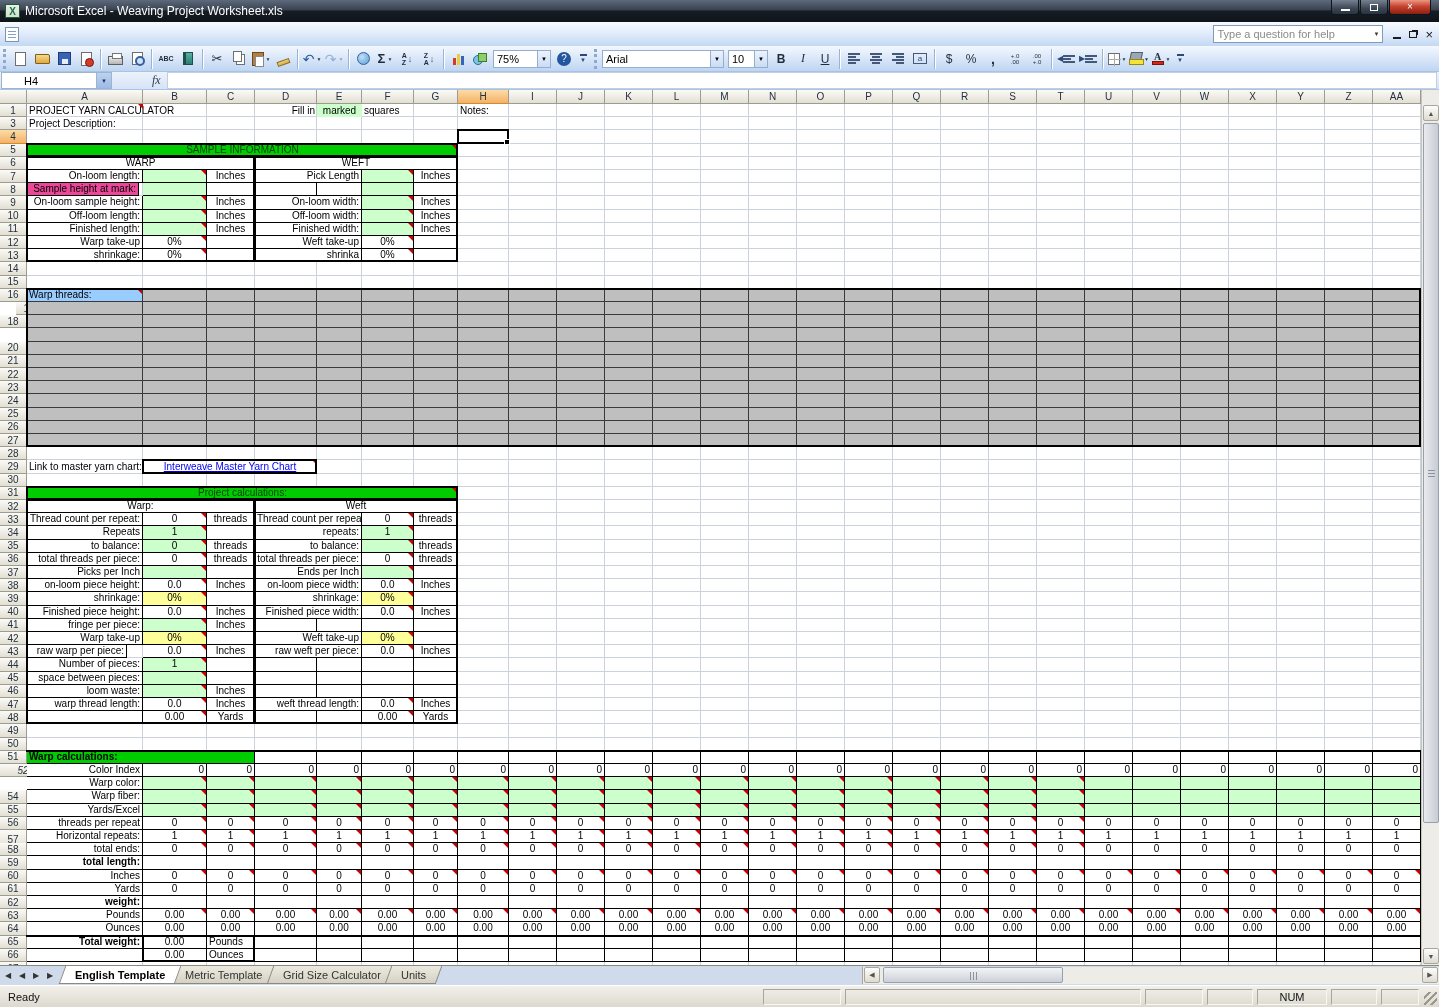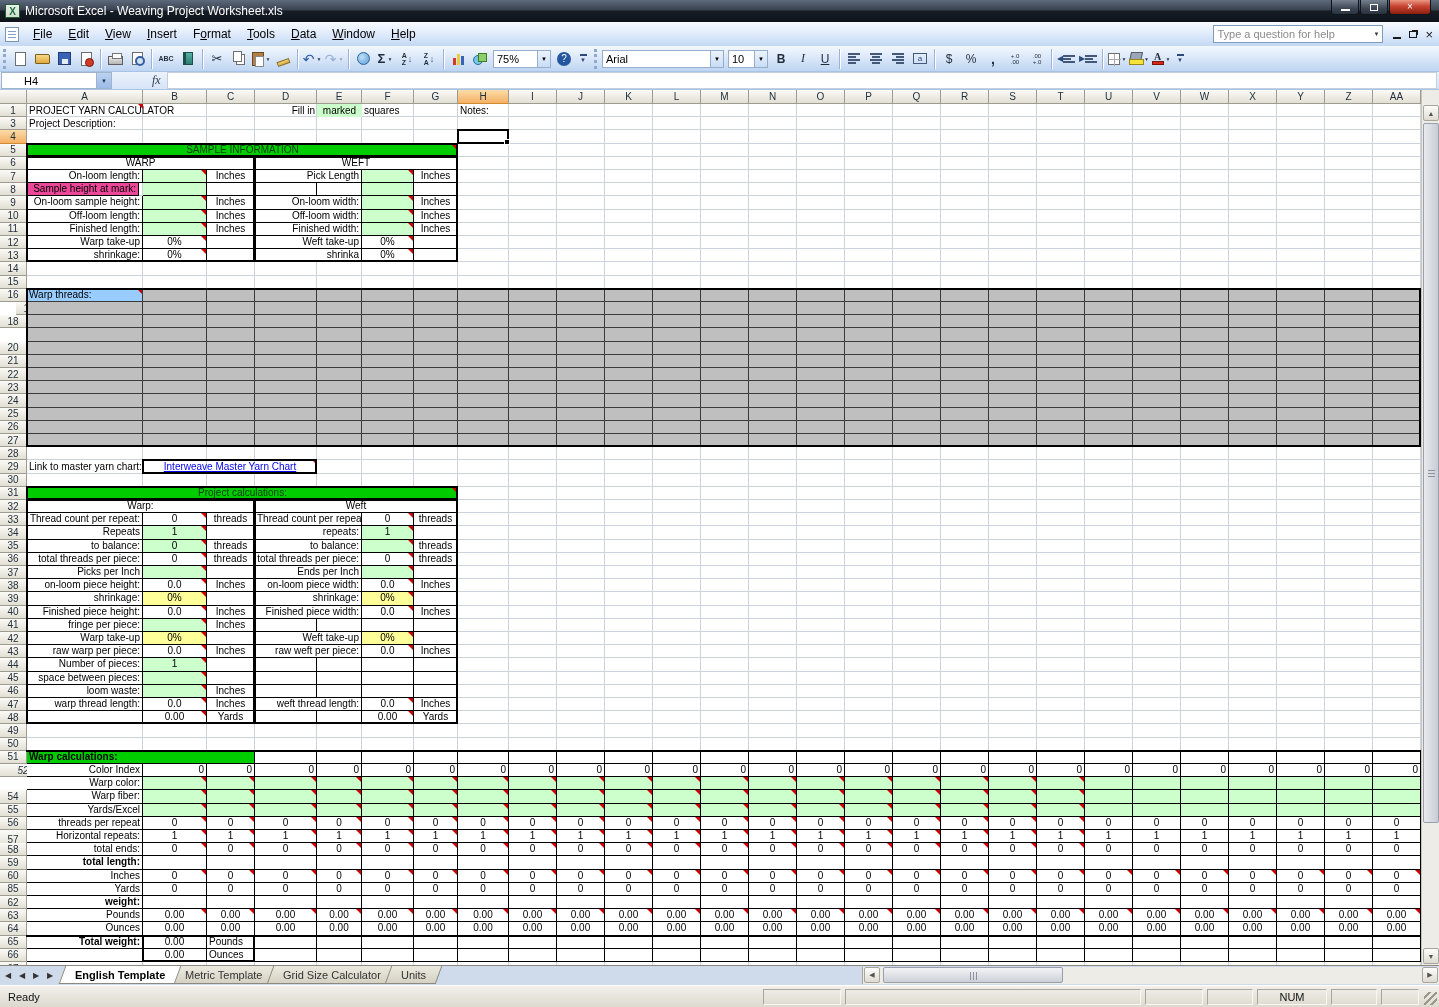--- a/index.html
+++ b/index.html
@@ -162,31 +162,20 @@
           <div class="glyph-max"></div>
         </div>
       <div class="tb-btn close">
           <span>×</span>
         </div>
     </div>
   </div>
 
   <div class="menubar">
     <div class="doc-icon"></div>
-    <div id="menu-items" style="display:flex;">
-        <span class="menu-item"><u>F</u>ile</span>
-        <span class="menu-item"><u>E</u>dit</span>
-        <span class="menu-item"><u>V</u>iew</span>
-        <span class="menu-item"><u>I</u>nsert</span>
-        <span class="menu-item">F<u>o</u>rmat</span>
-        <span class="menu-item"><u>T</u>ools</span>
-        <span class="menu-item"><u>D</u>ata</span>
-        <span class="menu-item"><u>W</u>indow</span>
-        <span class="menu-item"><u>H</u>elp</span>
-      </div>
     <div class="qwrap">
       <div class="qbox">
         <span>Type a question for help</span>
         <span class="qdd">▼</span>
       </div>
       <div class="mini-ctrls">
         <div class="m-min"></div>
         <div class="m-rest"></div>
         <div class="m-close"><span>×</span></div>
       </div>
@@ -488,21 +477,21 @@
       <div class="hcell" style="left: 0px; top: 660.8px; width: 27px; height: 13.2px;">51</div>
       <div class="hcell" style="left: 0px; top: 674px; width: 47px; height: 13.2px; font-style: italic;">52</div>
       <div class="hcell" style="left: 0px; top: 687.2px; width: 27px; height: 13.2px; margin-left: 38px;">53</div>
       <div class="hcell" style="left: 0px; top: 700.4px; width: 27px; height: 13.2px;">54</div>
       <div class="hcell" style="left: 0px; top: 713.6px; width: 27px; height: 13.2px;">55</div>
       <div class="hcell" style="left: 0px; top: 726.8px; width: 27px; height: 13.2px;">56</div>
       <div class="hcell" style="left: 0px; top: 740px; width: 27px; height: 19px;">57</div>
       <div class="hcell" style="left: 0px; top: 753.2px; width: 27px; height: 13.2px;">58</div>
       <div class="hcell" style="left: 0px; top: 766.4px; width: 27px; height: 13.2px;">59</div>
       <div class="hcell" style="left: 0px; top: 779.6px; width: 27px; height: 13.2px;">60</div>
-      <div class="hcell" style="left: 0px; top: 792.8px; width: 27px; height: 13.2px;">85</div>
+      <div class="hcell" style="left: 0px; top: 792.8px; width: 27px; height: 13.2px;">61</div>
       <div class="hcell" style="left: 0px; top: 806px; width: 27px; height: 13.2px;">62</div>
       <div class="hcell" style="left: 0px; top: 819.2px; width: 27px; height: 13.2px;">63</div>
       <div class="hcell" style="left: 0px; top: 832.4px; width: 27px; height: 13.2px;">64</div>
       <div class="hcell" style="left: 0px; top: 845.6px; width: 27px; height: 13.2px;">65</div>
       <div class="hcell" style="left: 0px; top: 858.8px; width: 27px; height: 13.2px;">66</div>
       <div class="hcell" style="left: 0px; top: 872px; width: 27px; height: 13.2px;">67</div>
       <div class="gl" style="left: 142px; top: 14px; width: 1px; height: 861px;"></div>
       <div class="gl" style="left: 206px; top: 14px; width: 1px; height: 861px;"></div>
       <div class="gl" style="left: 254px; top: 14px; width: 1px; height: 861px;"></div>
       <div class="gl" style="left: 316px; top: 14px; width: 1px; height: 861px;"></div>
@@ -1405,21 +1394,21 @@
         <span class="ct center">0%</span>
         <div class="cm"></div>
       </div>
       <div class="cell" style="left: 255px; top: 542px; width: 107px; height: 13.2px; border-right: 1px solid rgb(0, 0, 0); border-bottom: 1px solid rgb(0, 0, 0); background: rgb(255, 255, 255);">
         <span class="ct right">Weft take-up</span>
       </div>
       <div class="cell" style="left: 362px; top: 542px; width: 52px; height: 13.2px; border-right: 1px solid rgb(0, 0, 0); border-bottom: 1px solid rgb(0, 0, 0); background: rgb(255, 255, 153);">
         <span class="ct center">0%</span>
         <div class="cm"></div>
       </div>
-      <div class="cell" style="left: 27px; top: 555.2px; width: 116px; height: 13.2px; border-right: 1px solid rgb(0, 0, 0); border-bottom: 1px solid rgb(0, 0, 0); background: rgb(255, 255, 255);">
+      <div class="cell" style="left: 27px; top: 555.2px; width: 100px; height: 13.2px; border-right: 1px solid rgb(0, 0, 0); border-bottom: 1px solid rgb(0, 0, 0); background: rgb(255, 255, 255);">
         <span class="ct right">raw warp per piece:</span>
       </div>
       <div class="cell" style="left: 143px; top: 555.2px; width: 64px; height: 13.2px; border-right: 1px solid rgb(0, 0, 0); border-bottom: 1px solid rgb(0, 0, 0); background: rgb(255, 255, 255);">
         <span class="ct center">0.0</span>
         <div class="cm"></div>
       </div>
       <div class="cell" style="left: 207px; top: 555.2px; width: 48px; height: 13.2px; border-right: 1px solid rgb(0, 0, 0); border-bottom: 1px solid rgb(0, 0, 0); background: rgb(255, 255, 255);">
         <span class="ct center">Inches</span>
       </div>
       <div class="cell" style="left: 255px; top: 555.2px; width: 107px; height: 13.2px; border-right: 1px solid rgb(0, 0, 0); border-bottom: 1px solid rgb(0, 0, 0); background: rgb(255, 255, 255);">

